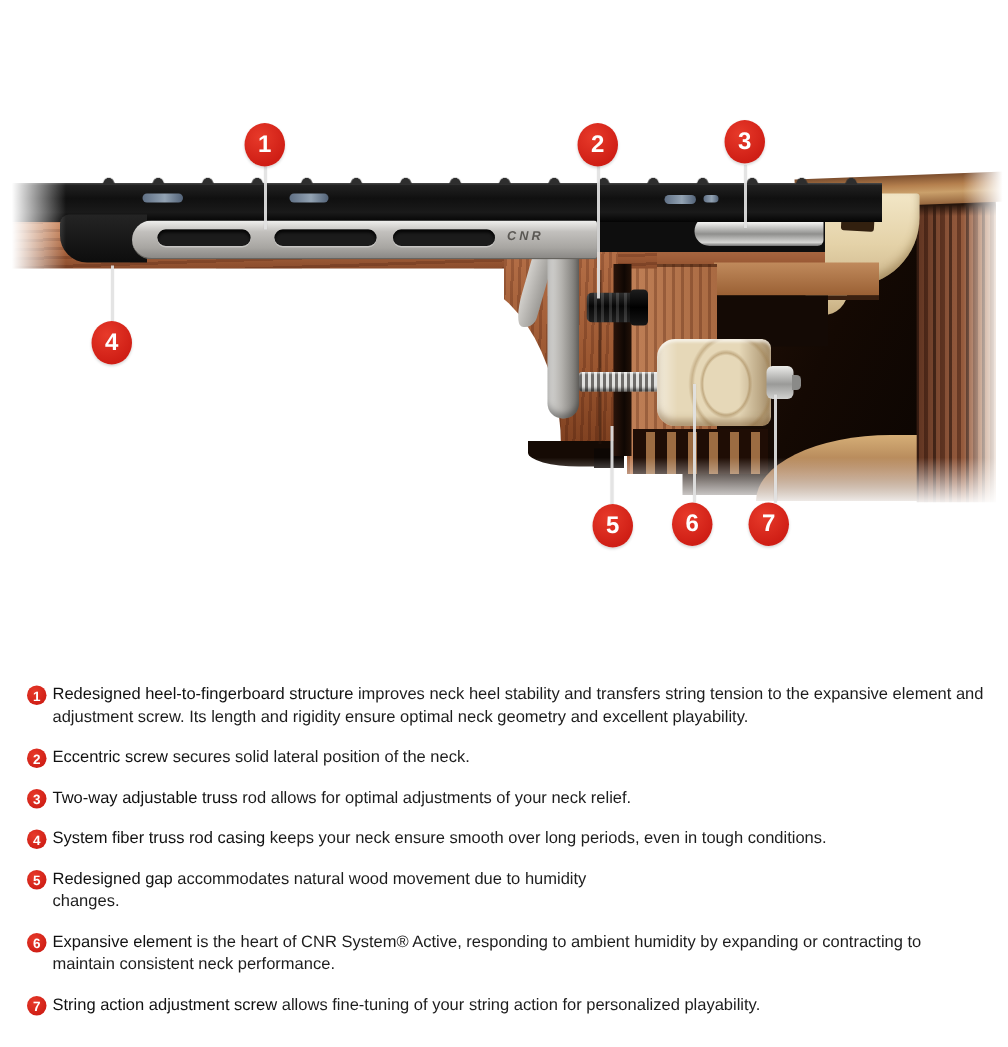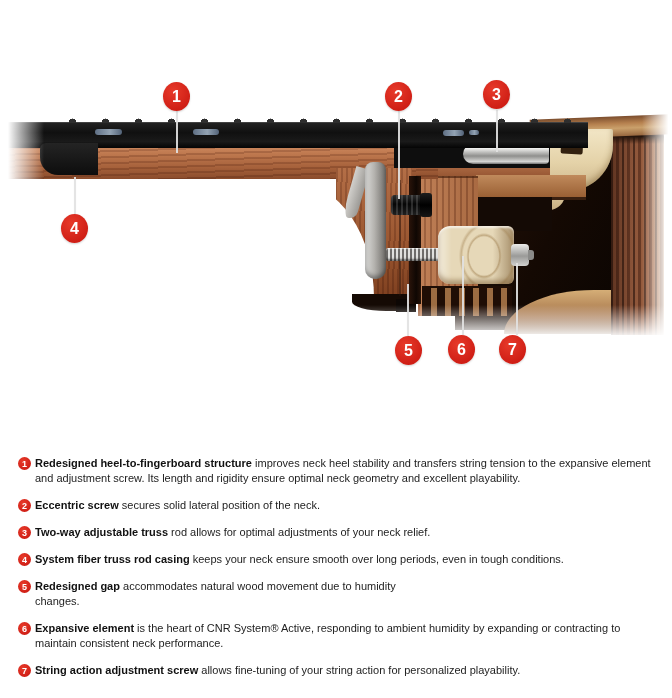--- a/index.html
+++ b/index.html
@@ -88,21 +88,21 @@
   .cline{width:2px;background:#e2e2e2;opacity:.92;box-shadow:0 0 1px rgba(0,0,0,.12);}
   .callout{width:27px;height:29px;border-radius:50%;display:flex;align-items:center;justify-content:center;
     background:radial-gradient(circle at 38% 32%,#e73a2a,#cf1e15 72%);color:#fff;font-size:16px;font-weight:bold;box-shadow:0 1px 2px rgba(0,0,0,.18);}
 
   
   #legend{margin:24px 14px 0 18px;}
   .legend-item{display:grid;grid-template-columns:17px 1fr;margin-bottom:12px;max-width:638px;}
   .badge{width:13px;height:13px;margin-top:1px;border-radius:50%;background:radial-gradient(circle at 38% 32%,#e73a2a,#cf1e15 75%);
     color:#fff;font-size:9px;font-weight:bold;display:flex;align-items:center;justify-content:center;}
   .legend-text{margin:0;font-size:11px;line-height:15px;color:#1d1d1d;white-space:pre-line;}
-  .legend-text b{font-weight:bold;color:#111;}
+  .legend-text b{font-weight:normal;color:#111;}
 </style>
 </head>
 <body>
 
 <div id="diagram">
 
   <div class="abs cavity"></div>
   <div class="abs inner-back"></div>
   <div class="abs side-wall">
     <div class="abs wall-cap"></div>
@@ -134,20 +134,26 @@
   <div class="abs truss-rod"></div>
 
   <div class="abs fingerboard"></div>
   <div class="abs fret-bumps"></div>
   <div class="abs inlay" style="left:95px;width:27px;"></div>
   <div class="abs inlay" style="left:193px;width:26px;"></div>
   <div class="abs inlay" style="left:443px;width:21px;top:130px;"></div>
   <div class="abs inlay" style="left:469px;width:10px;top:130px;height:5px;"></div>
 
   <div class="abs black-pocket"></div>
+  <div class="abs bracket">
+    <div class="slot" style="left:17px;width:62px;"></div>
+    <div class="slot" style="left:95px;width:68px;"></div>
+    <div class="slot" style="left:174px;width:68px;"></div>
+    <span class="engraving">CNR</span>
+  </div>
 
   <div class="abs ecc-screw"></div>
   <div class="abs ecc-head"></div>
   <div class="abs adj-screw"></div>
   <div class="abs element"></div>
   <div class="abs screw-cap"></div>
   <div class="abs screw-tip"></div>
 
   <div class="abs fade-left"></div>
   <div class="abs fade-right"></div>

